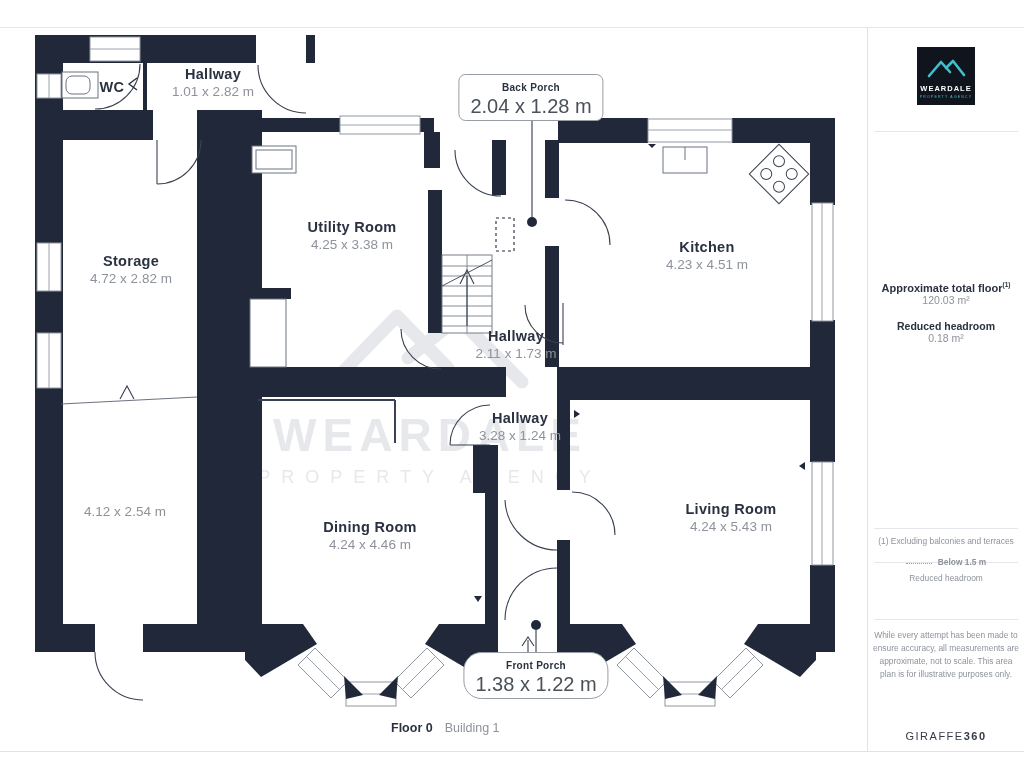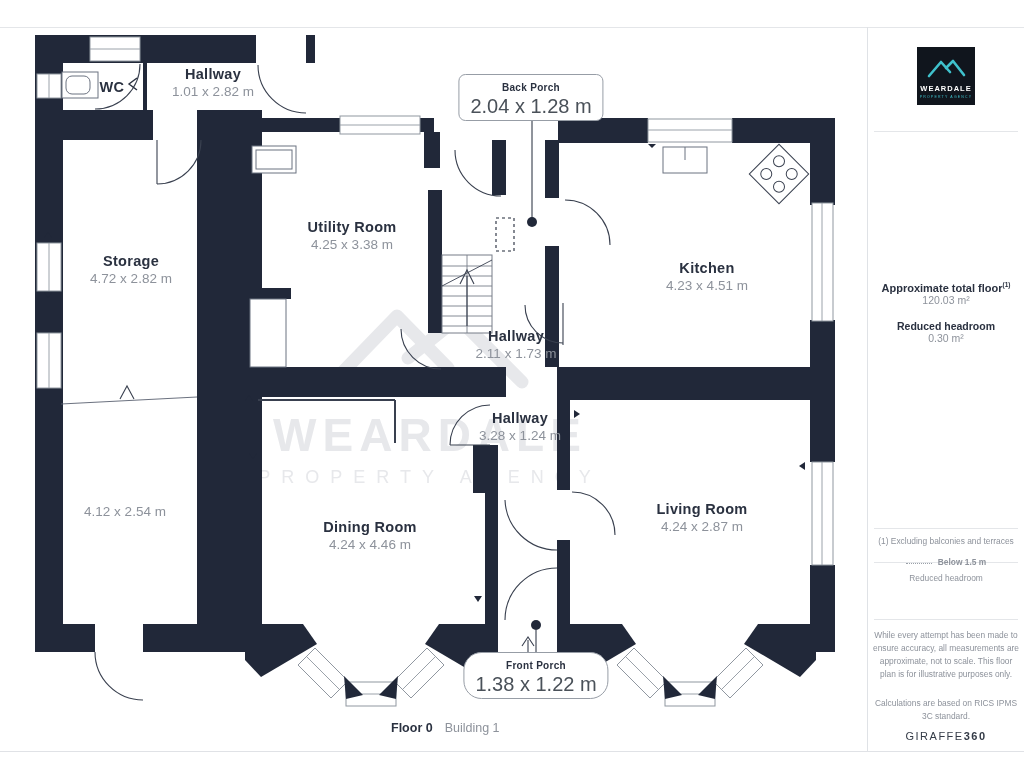--- a/index.html
+++ b/index.html
@@ -228,39 +228,39 @@
       <span class="rdims">1.01 x 2.82 m</span>
   </div>
   <div class="room-label" style="left:131px;top:270px;">
     <span class="rname">Storage</span>
       <span class="rdims">4.72 x 2.82 m</span>
   </div>
   <div class="room-label" style="left:352px;top:236px;">
     <span class="rname">Utility Room</span>
       <span class="rdims">4.25 x 3.38 m</span>
   </div>
-  <div class="room-label" style="left:707px;top:277px;">
+  <div class="room-label" style="left:707px;top:256px;">
     <span class="rname">Kitchen</span>
       <span class="rdims">4.23 x 4.51 m</span>
   </div>
   <div class="room-label" style="left:516px;top:345px;">
     <span class="rname">Hallway</span>
       <span class="rdims">2.11 x 1.73 m</span>
   </div>
   <div class="room-label" style="left:520px;top:427px;">
     <span class="rname">Hallway</span>
       <span class="rdims">3.28 x 1.24 m</span>
   </div>
   <div class="room-label" style="left:370px;top:536px;">
     <span class="rname">Dining Room</span>
       <span class="rdims">4.24 x 4.46 m</span>
   </div>
-  <div class="room-label" style="left:702px;top:518px;">
+  <div class="room-label" style="left:731px;top:518px;">
     <span class="rname">Living Room</span>
-      <span class="rdims">4.24 x 2.87 m</span>
+      <span class="rdims">4.24 x 5.43 m</span>
   </div>
   <div class="room-label" style="left:125px;top:511px;">
     <span class="rdims">4.12 x 2.54 m</span>
   </div>
 
   <div class="callout" style="left:531px;top:74px;">
     <span class="rname">Back Porch</span>
     <span class="cdims">2.04 x 1.28 m</span>
   </div>
   <div class="callout" style="left:536px;top:652px;border-radius:18px;">
@@ -284,33 +284,32 @@
       </svg>
       <span class="brand">WEARDALE</span>
       <span class="tag">PROPERTY AGENCY</span>
     </div>
     <div class="sb-div" style="top:131px;"></div>
 
     <div class="area-block">
       <div class="sb-title"><span>Approximate total floor</span><sup>(1)</sup></div>
       <div class="sb-val">120.03 m²</div>
       <div class="sb-title2">Reduced headroom</div>
-      <div class="sb-val">0.30 m²</div>
+      <div class="sb-val">0.18 m²</div>
     </div>
 
     <div class="sb-div" style="top:528px;"></div>
     <div class="sb-note" style="top:536px;">(1) Excluding balconies and terraces</div>
     <div class="sb-div" style="top:562px;"></div>
 
     <div class="sb-note" style="top:573px;">Reduced headroom</div>
     <div class="sb-note" style="top:557px;font-weight:bold;">
       <span class="dotted"></span><span>Below 1.5 m</span>
     </div>
 
     <div class="sb-div" style="top:619px;"></div>
-    <div class="sb-note" style="top:629px;line-height:1.55;">While every attempt has been made to ensure accuracy, all measurements are approximate, not to scale. This floor plan is for illustrative purposes only.</div>
-    <div class="sb-note" style="top:697px;line-height:1.55;">Calculations are based on RICS IPMS 3C standard.</div>
+    <div class="sb-note" style="top:629px;line-height:1.55;">While every attempt has been made to ensure accuracy, all measurements are approximate, not to scale. This area plan is for illustrative purposes only.</div>
     <div class="giraffe">
       <span>GIRAFFE</span><b>360</b>
     </div>
   </div>
 
 </div>
 
 </body></html>

